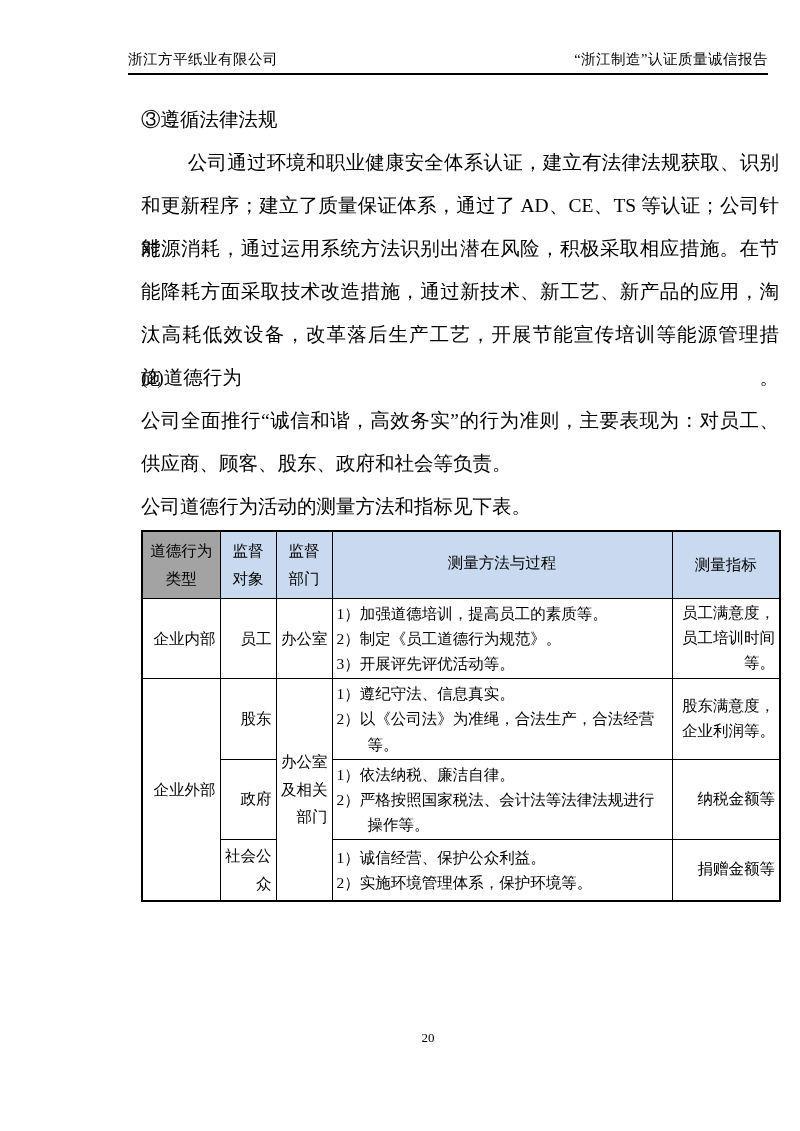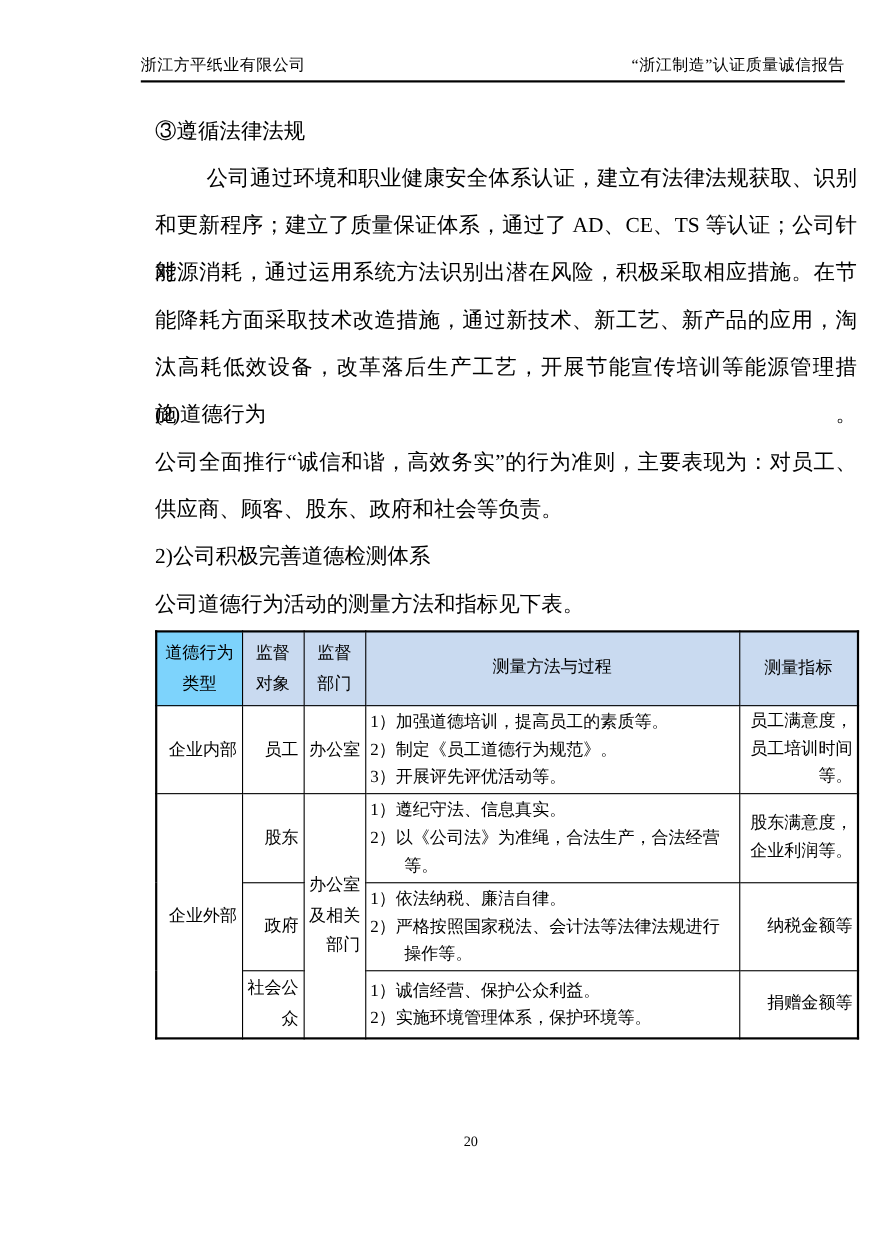--- a/index.html
+++ b/index.html
@@ -58,34 +58,33 @@
   <div class="content">
     <div class="bline">③遵循法律法规</div>
     <div class="jline indent">公司通过环境和职业健康安全体系认证，建立有法律法规获取、识别</div>
     <div class="jline">和更新程序；建立了质量保证体系，通过了 AD、CE、TS 等认证；公司针对</div>
     <div class="jline">能源消耗，通过运用系统方法识别出潜在风险，积极采取相应措施。在节</div>
     <div class="jline">能降耗方面采取技术改造措施，通过新技术、新工艺、新产品的应用，淘</div>
     <div class="jline">汰高耗低效设备，改革落后生产工艺，开展节能宣传培训等能源管理措施。</div>
     <div class="bline">(2)道德行为</div>
     <div class="jline">公司全面推行“诚信和谐，高效务实”的行为准则，主要表现为：对员工、</div>
     <div class="bline">供应商、顾客、股东、政府和社会等负责。</div>
-    <div class="bline">2)公司积极完善道德检测体系</div>
     <div class="bline">公司道德行为活动的测量方法和指标见下表。</div>
 
     <table class="ethics">
       <colgroup>
         <col style="width:78px">
           <col style="width:56px">
           <col style="width:56px">
           <col style="width:340px">
           <col style="width:108px">
       </colgroup>
       <thead>
         <tr>
-          <th style="background: #7dd3fc;">道德行为类型</th>
+          <th style="background: #a3a3a3;">道德行为类型</th>
           <th style="background: rgb(201, 218, 240);">监督对象</th>
           <th style="background: rgb(201, 218, 240);">监督部门</th>
           <th style="background: rgb(201, 218, 240); font-family: Liberation Mono, monospace;">测量方法与过程</th>
           <th style="background: rgb(201, 218, 240);">测量指标</th>
         </tr>
       </thead>
       <tbody>
         <tr class="r1">
           <td class="c">企业内部</td>
           <td class="c">员工</td>

